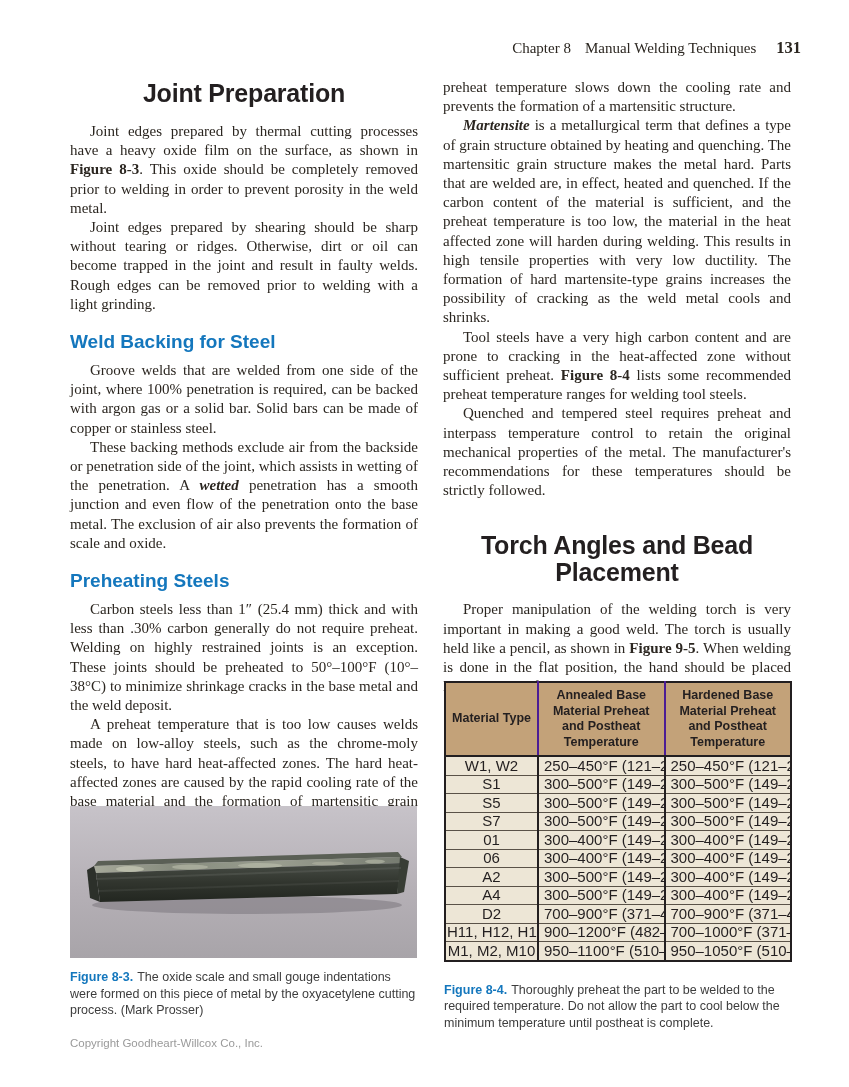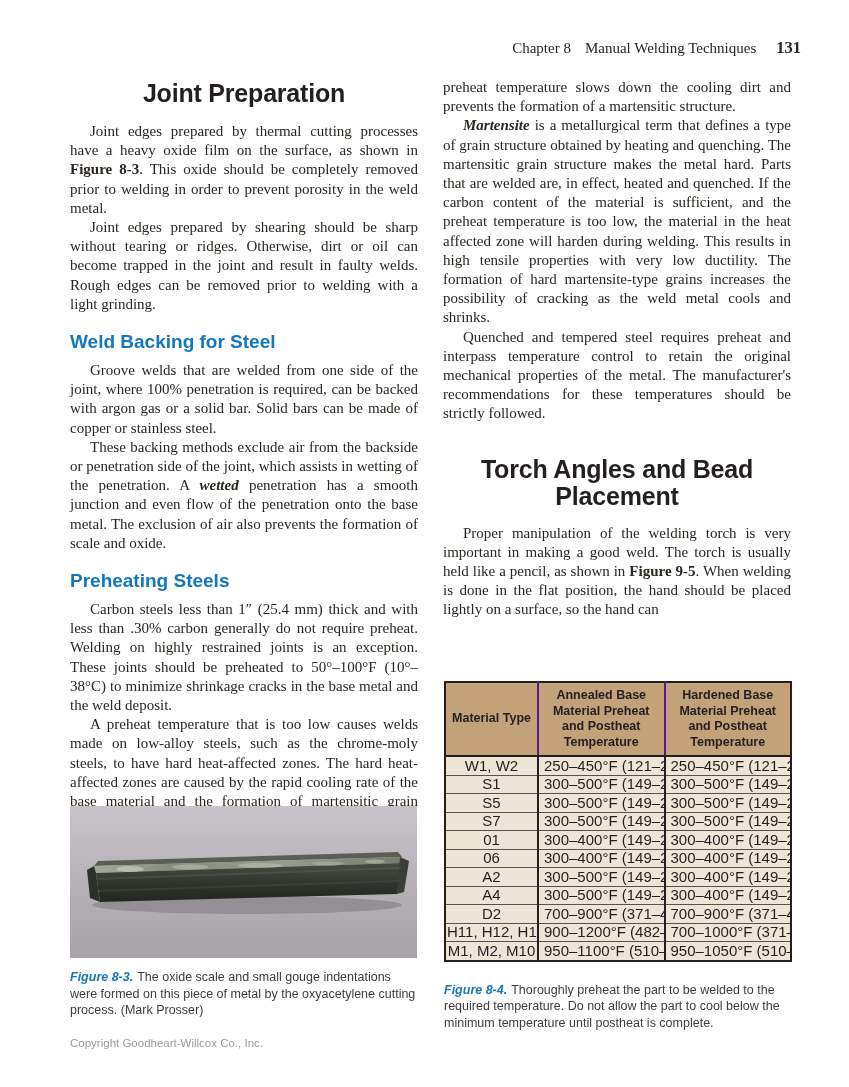--- a/index.html
+++ b/index.html
@@ -38,21 +38,21 @@
   .b{font-weight:bold;}
   .i{font-style:italic;}
   
   .fig83{position:absolute;left:70px;top:806px;width:347px;margin:0;}
   .photo{width:347px;height:152px;display:block;}
   .caption{
     display:block;font-family:"Liberation Sans", sans-serif;
     font-size:12.5px;line-height:16.5px;color:#3d3d3d;text-align:left;
     margin-top:11px;
   }
-  .cap-label{color:#1477bd;font-weight:bold;margin-right:4px;font-style:italic;}
+  .cap-label{color:#1477bd;font-weight:bold;margin-right:4px;}
   
   .fig84{position:absolute;left:444px;top:681px;width:348px;margin:0;}
   table.preheat{
     width:348px;border-collapse:collapse;table-layout:fixed;
     font-family:"Liberation Sans", sans-serif;
     border:2px solid #231f20;background:#ede6d6;
   }
   table.preheat col.c1{width:93px;}
   table.preheat th{
     background:#c3a279;color:#231f20;font-weight:bold;
@@ -90,22 +90,23 @@
     <p class="body ind">Joint edges prepared by shearing should be sharp without tearing or ridges. Otherwise, dirt or oil can become trapped in the joint and result in faulty welds. Rough edges can be removed prior to welding with a light grinding.</p>
     <h2 class="sub">Weld Backing for Steel</h2>
     <p class="body ind">Groove welds that are welded from one side of the joint, where 100% penetration is required, can be backed with argon gas or a solid bar. Solid bars can be made of copper or stainless steel.</p>
     <p class="body ind"><span>These backing methods exclude air from the backside or penetration side of the joint, which assists in wetting of the penetration. A </span><span class="b i">wetted</span><span> penetration has a smooth junction and even flow of the penetration onto the base metal. The exclusion of air also prevents the formation of scale and oxide.</span></p>
     <h2 class="sub">Preheating Steels</h2>
     <p class="body ind">Carbon steels less than 1″ (25.4 mm) thick and with less than .30% carbon generally do not require preheat. Welding on highly restrained joints is an exception. These joints should be preheated to 50°–100°F (10°–38°C) to minimize shrinkage cracks in the base metal and the weld deposit.</p>
     <p class="body ind">A preheat temperature that is too low causes welds made on low-alloy steels, such as the chrome-moly steels, to have hard heat-affected zones. The hard heat-affected zones are caused by the rapid cooling rate of the base material and the formation of martensitic grain structures. A 200°–400°F (93°–204°C)</p>
   </div>
 
   <div class="col col-right">
-    <p class="body first">preheat temperature slows down the cooling dirt and prevents the formation of a martensitic structure.</p>
+    <p class="body first">preheat temperature slows down the cooling rate and prevents the formation of a martensitic structure.</p>
     <p class="body ind"><span class="b i">Martensite</span><span> is a metallurgical term that defines a type of grain structure obtained by heating and quenching. The martensitic grain structure makes the metal hard. Parts that are welded are, in effect, heated and quenched. If the carbon content of the material is sufficient, and the preheat temperature is too low, the material in the heat affected zone will harden during welding. This results in high tensile properties with very low ductility. The formation of hard martensite-type grains increases the possibility of cracking as the weld metal cools and shrinks.</span></p>
+    <p class="body ind"><span>Tool steels have a very high carbon content and are prone to cracking in the heat-affected zone without sufficient preheat. </span><span class="b">Figure 8-4</span><span> lists some recommended preheat temperature ranges for welding tool steels.</span></p>
     <p class="body ind">Quenched and tempered steel requires preheat and interpass temperature control to retain the original mechanical properties of the metal. The manufacturer's recommendations for these temperatures should be strictly followed.</p>
     <h1 class="sec torch">Torch Angles and Bead Placement</h1>
     <p class="body ind"><span>Proper manipulation of the welding torch is very important in making a good weld. The torch is usually held like a pencil, as shown in </span><span class="b">Figure 9-5</span><span>. When welding is done in the flat position, the hand should be placed lightly on a surface, so the hand can</span></p>
   </div>
 
   <figure class="fig83">
     <svg class="photo" viewBox="0 0 347 152" xmlns="http://www.w3.org/2000/svg">
       <defs>
         <linearGradient id="bgGrad" x1="0" y1="0" x2="0" y2="1">
           <stop offset="0" stop-color="#c7c3c9"></stop>

